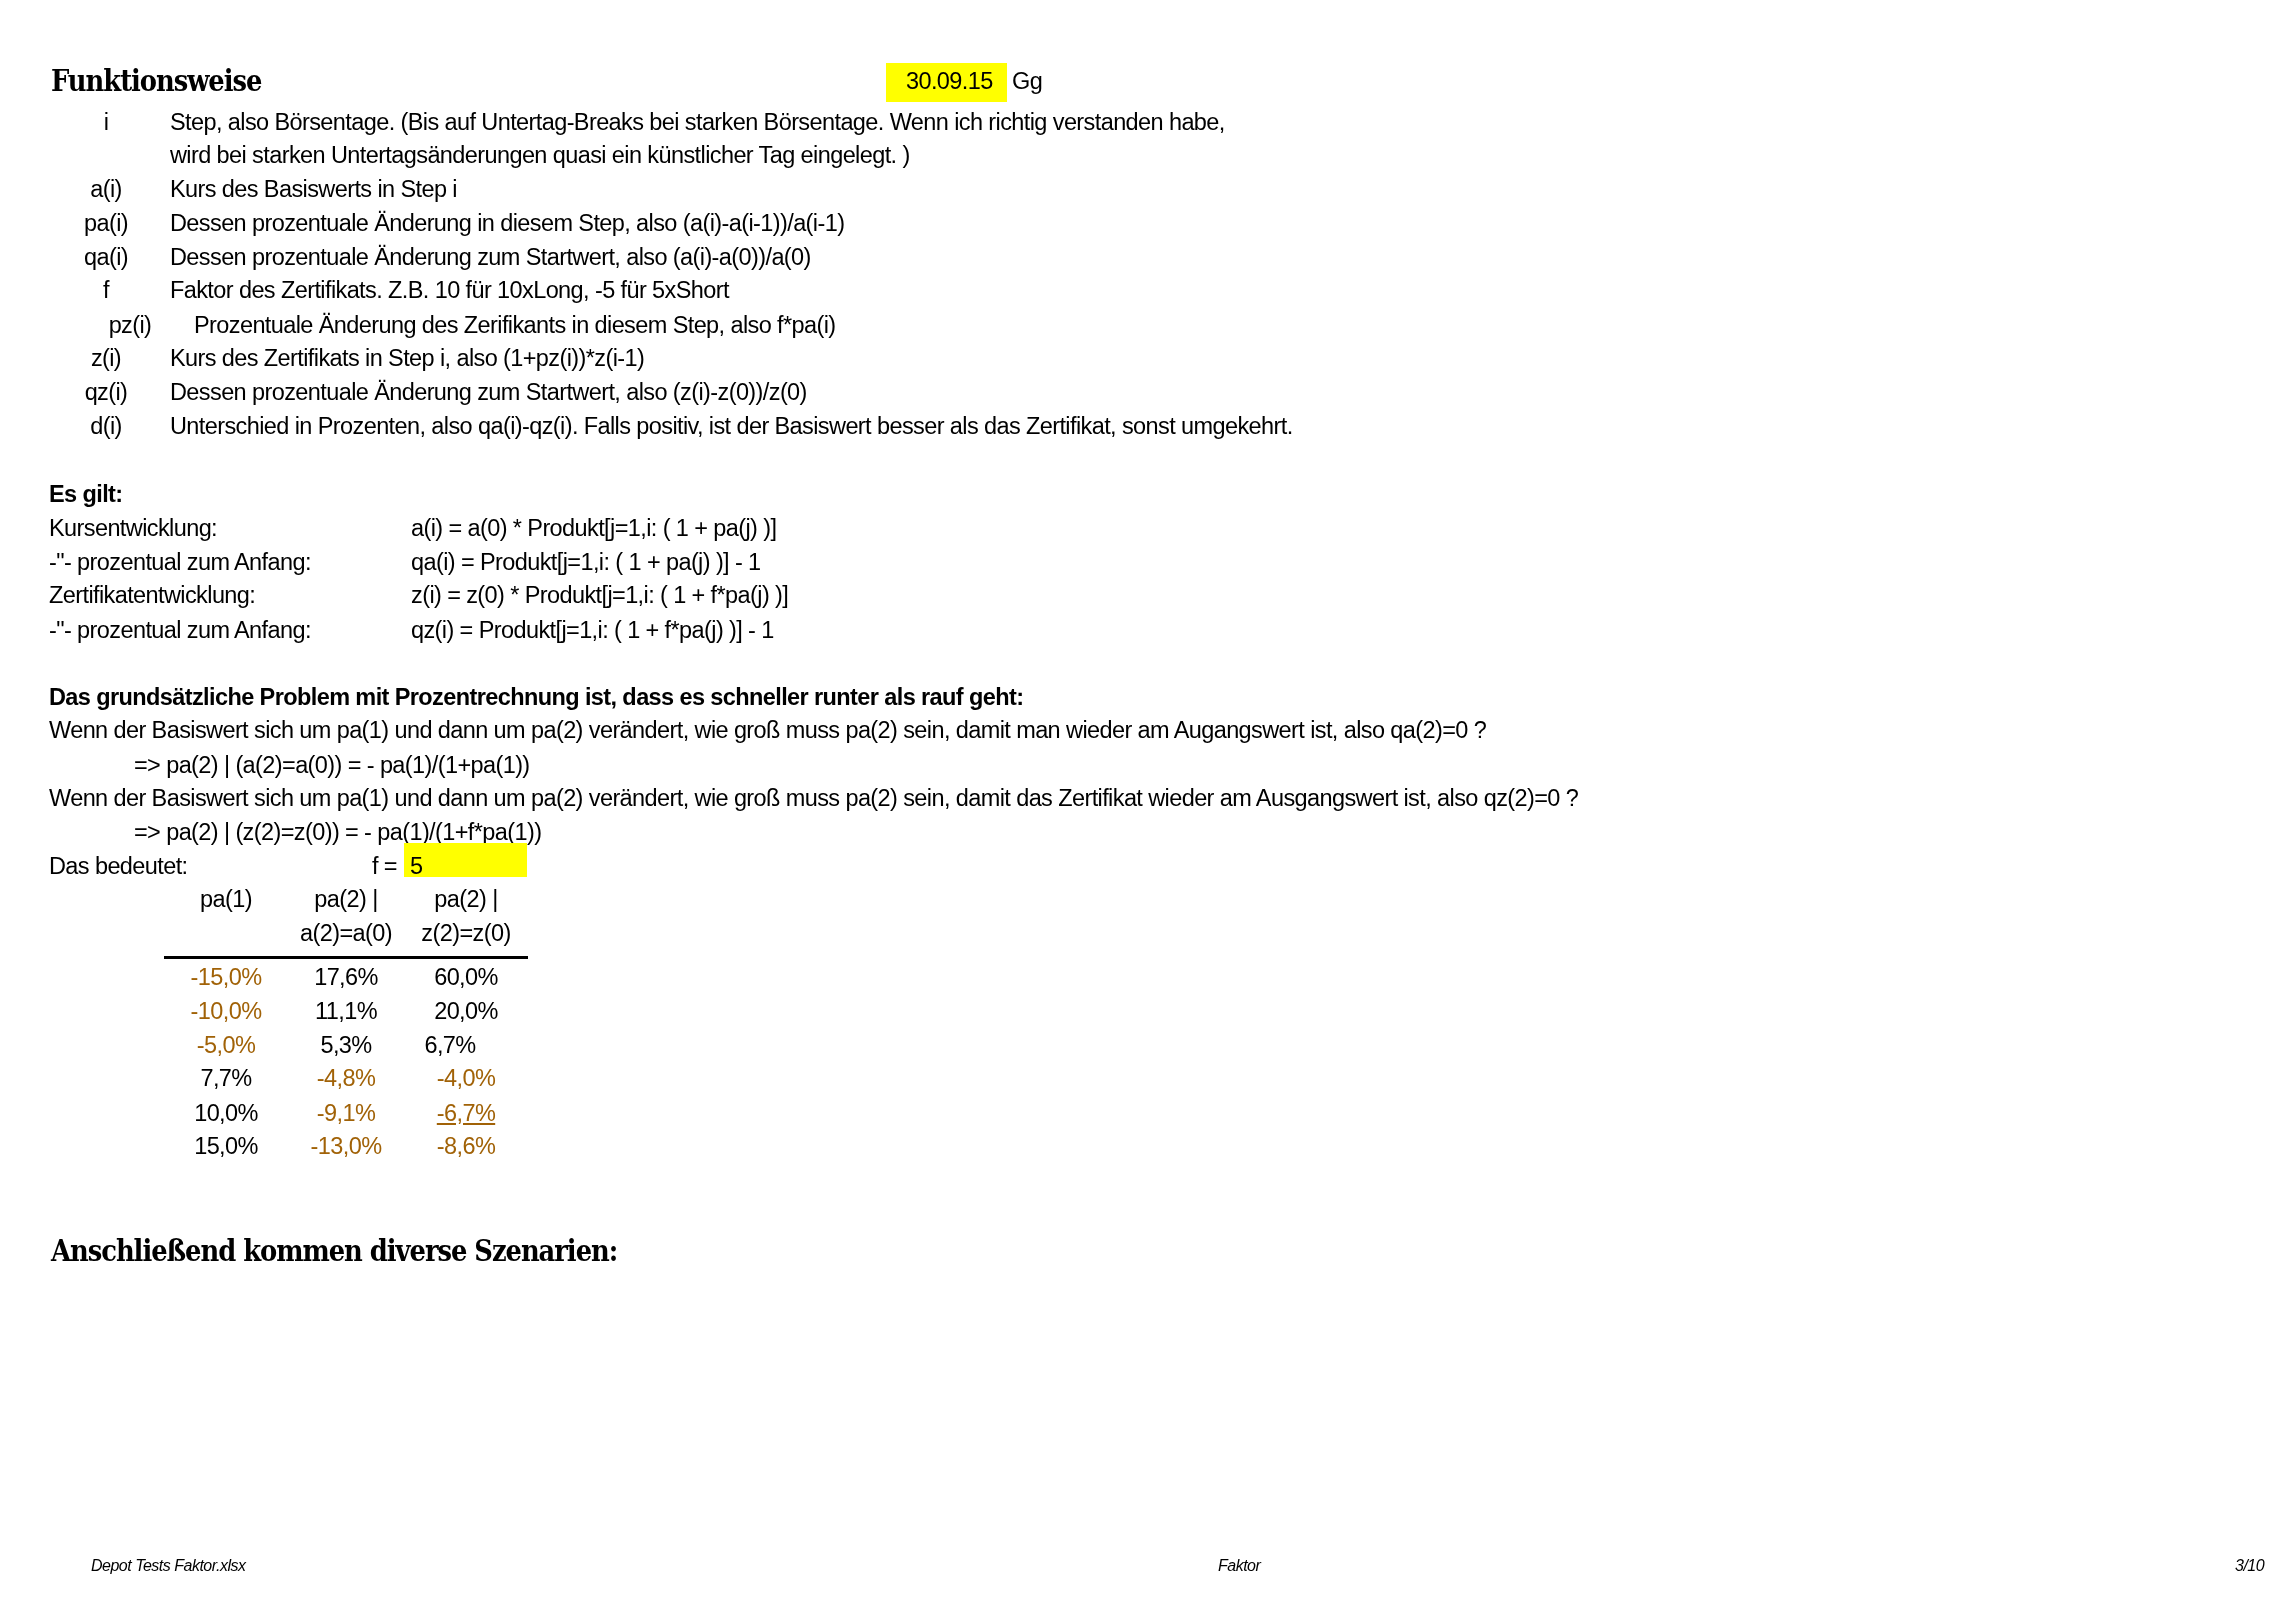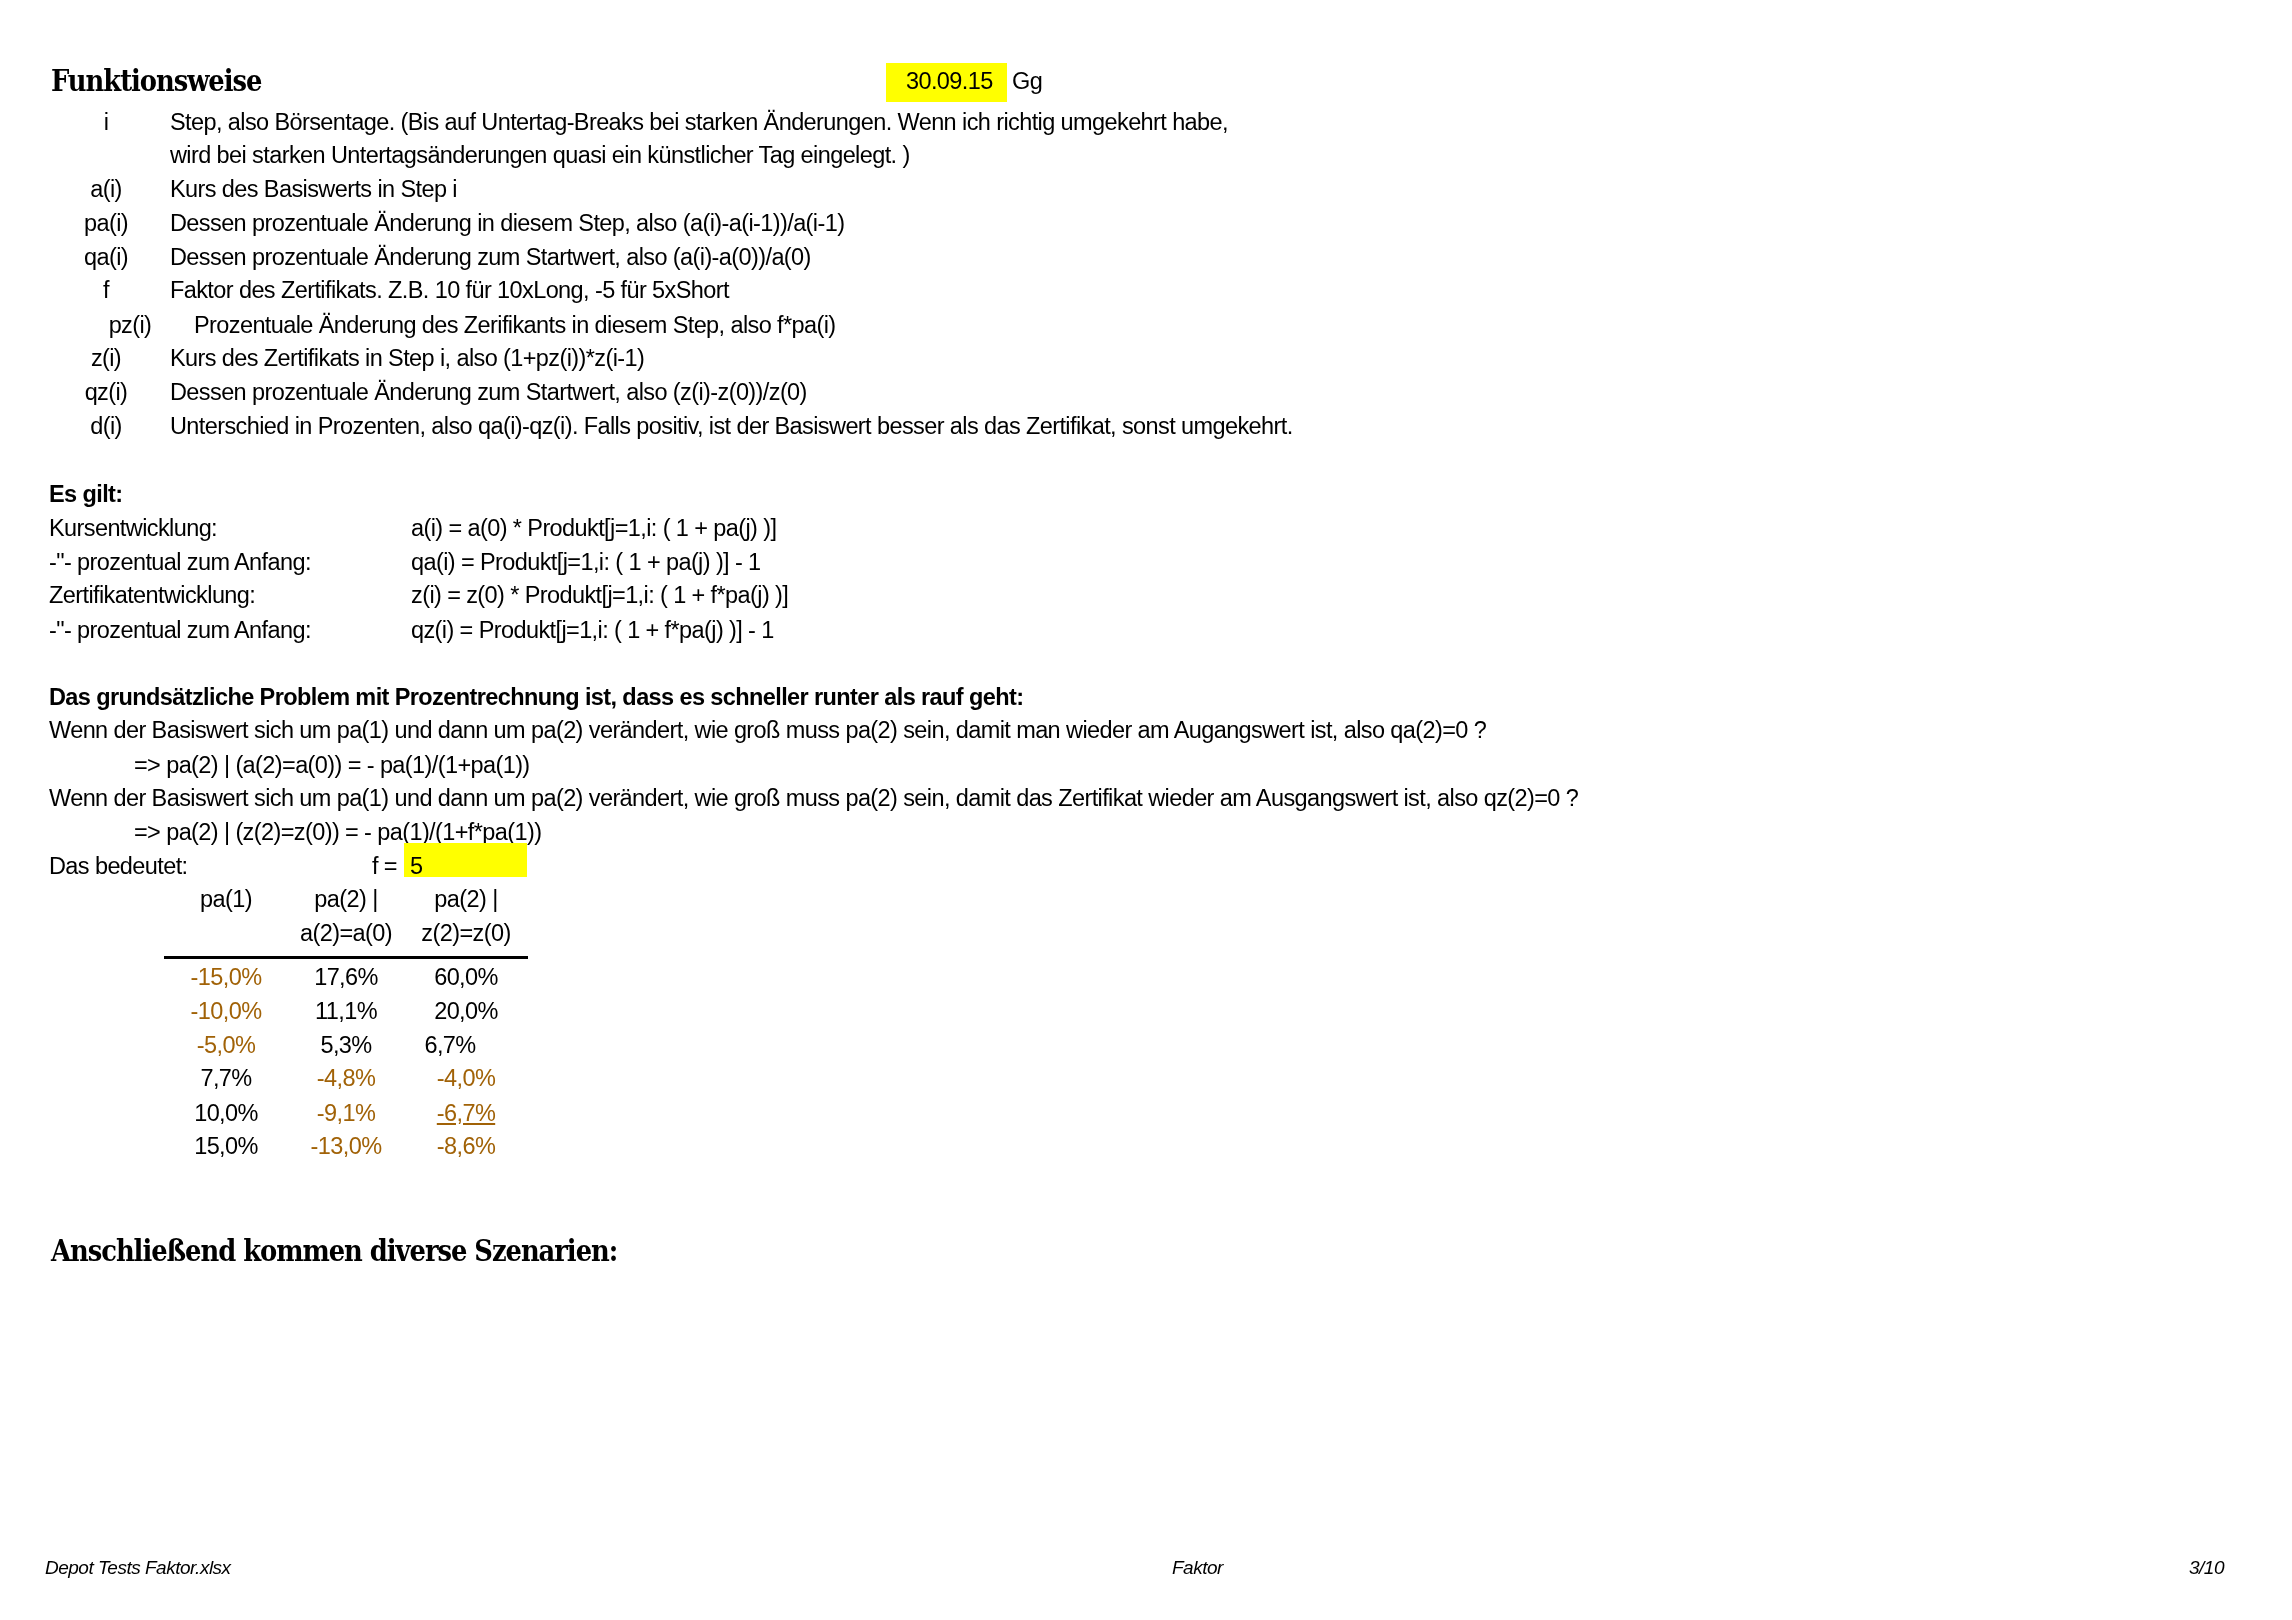--- a/index.html
+++ b/index.html
@@ -15,34 +15,34 @@
       font-weight: bold; font-size: 30px; letter-spacing: -1.2px;
       transform: scaleX(0.86); transform-origin: left center;
     }
     .bold { font-weight: bold; }
     .hl { background: #ffff00; }
     .def-label { position: absolute; width: 78px; text-align: center; left: 67px; }
     .def-text { position: absolute; left: 170px; }
     .red { color: #a16207; }
     .tbl-col { position: absolute; width: 118px; text-align: center; }
     .rule { position: absolute; left: 164px; width: 364px; height: 2.9px; background: #000; top: 956px; }
-    .footer { font-style: italic; font-size: 19px; letter-spacing: -0.5px; }
+    .footer { font-style: italic; font-size: 16px; letter-spacing: -0.5px; margin-left: 46px; }
   </style>
 </head>
 <body>
 
 <div class="abs serif-h" style="left:51px; top:63px;">Funktionsweise</div>
 <div class="abs hl" style="left:886px; top:63px; width:121px; height:39px;"></div>
 <div class="abs txt" style="left:906px; top:67px;">30.09.15</div>
 <div class="abs txt" style="left:1012px; top:67px;">Gg</div>
 
 <div>
   <div class="abs txt" style="left:0; top:108px; width:1470px; height:35px;">
     <span class="def-label">i</span>
-    <span class="def-text">Step, also Börsentage. (Bis auf Untertag-Breaks bei starken Änderungen. Wenn ich richtig umgekehrt habe,</span>
+    <span class="def-text">Step, also Börsentage. (Bis auf Untertag-Breaks bei starken Börsentage. Wenn ich richtig verstanden habe,</span>
   </div>
   <div class="abs txt" style="left:0; top:141px; width:1470px; height:35px;">
     <span class="def-text">wird bei starken Untertagsänderungen quasi ein künstlicher Tag eingelegt. )</span>
   </div>
   <div class="abs txt" style="left:0; top:175px; width:1470px; height:35px;">
     <span class="def-label">a(i)</span>
     <span class="def-text">Kurs des Basiswerts in Step i</span>
   </div>
   <div class="abs txt" style="left:0; top:209px; width:1470px; height:35px;">
     <span class="def-label">pa(i)</span>

